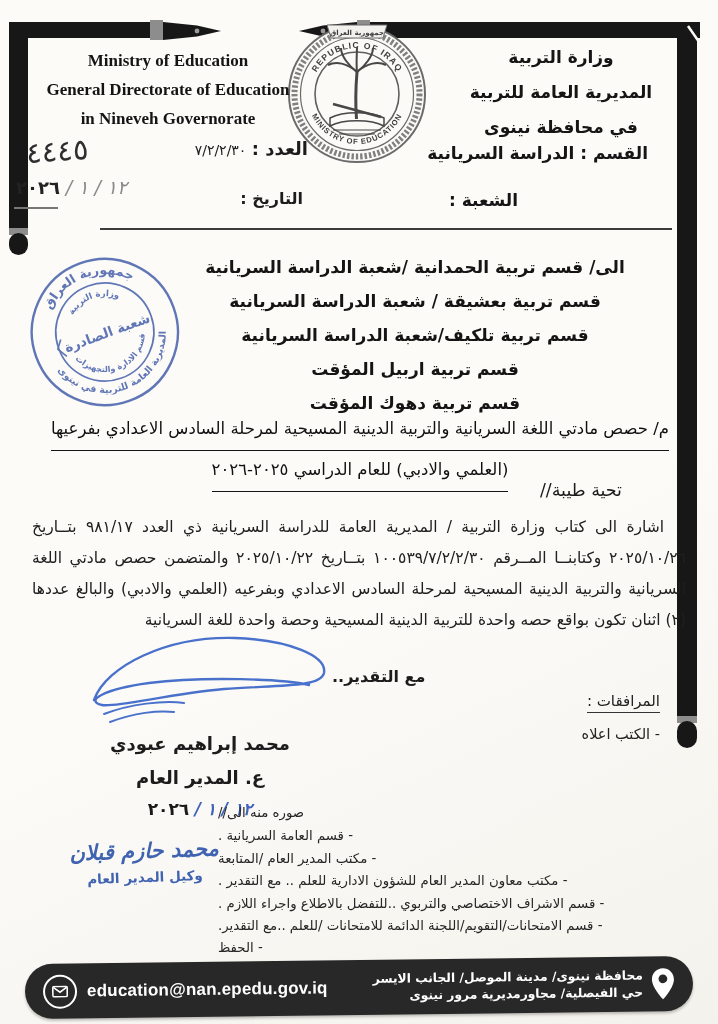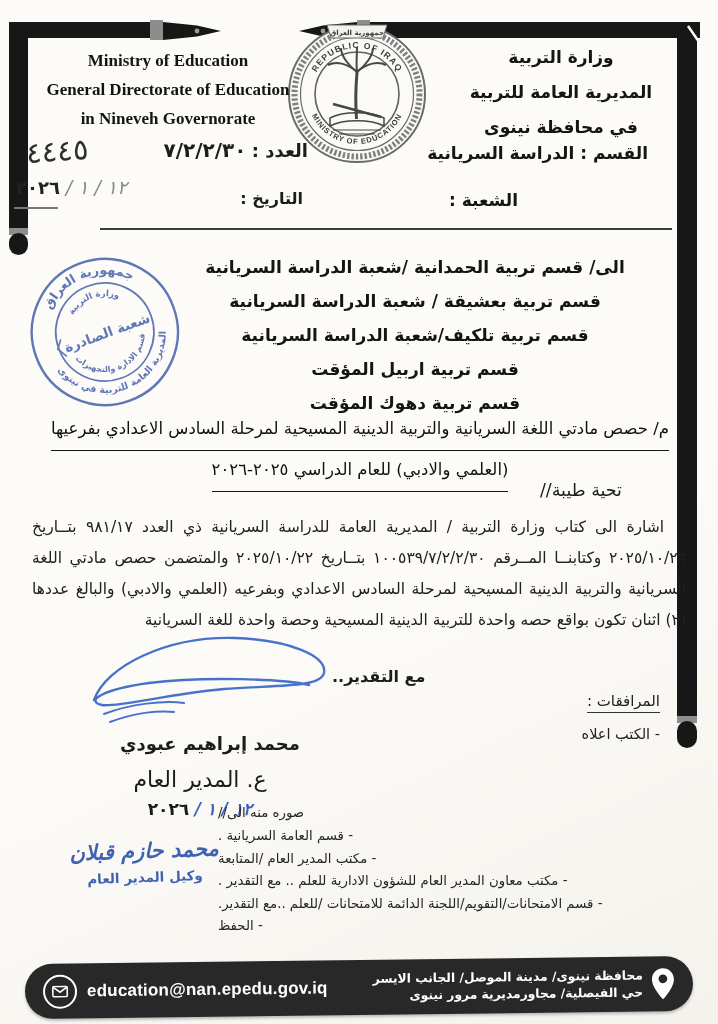--- a/index.html
+++ b/index.html
@@ -12,41 +12,41 @@
   .rtl{direction:rtl;unicode-bidi:embed;}
   
   .en-letterhead{left:34px;top:46px;width:268px;text-align:center;
     font-family:"Liberation Serif",serif;font-weight:bold;font-size:17px;line-height:29px;color:#141414;}
   .ar-letterhead{left:468px;top:40px;width:186px;text-align:center;
     font-weight:bold;font-size:17px;line-height:35px;color:#151515;}
   .dept-line{right:70px;top:143px;font-weight:bold;font-size:17px;color:#151515;}
   .section-line{right:200px;top:190px;font-weight:bold;font-size:17px;color:#151515;}
   .num-row{right:410px;top:138px;font-size:17px;}
   .num-row .lbl{font-weight:bold;font-size:18px;}
-  .num-row .val{font-size:20px;font-weight:bold;letter-spacing:.5px;}
+  .num-row .val{font-size:14px;font-weight:normal;letter-spacing:.5px;}
   .date-row{right:415px;top:189px;font-weight:bold;font-size:16px;}
   .hand-number{left:26px;top:134px;font-size:29px;color:#2e2e2e;transform:rotate(-4deg);letter-spacing:3px;font-weight:normal;}
   .hand-date{left:16px;top:176px;font-size:18px;direction:rtl;}
   .hand-date .hand{color:#8a8a8a;font-style:italic;font-size:19px;}
   .hand-date .print{color:#222;font-weight:bold;}
   .hand-date-underline{left:14px;top:207px;width:44px;height:2px;background:#777;}
   .header-rule{left:100px;top:228px;width:572px;height:2px;background:#3c3c3c;}
   
   .recipients{left:140px;top:250px;width:550px;text-align:center;font-weight:bold;font-size:17px;line-height:34px;color:#141414;}
   
   .subject{left:30px;top:410px;width:660px;text-align:center;font-weight:normal;font-size:16.5px;line-height:38px;color:#101010;}
   .subject .u{display:inline-block;border-bottom:1.7px solid #151515;padding-bottom:2px;}
   .greeting{right:96px;top:480px;font-weight:normal;font-size:17.5px;}
   
   .body-par{left:32px;top:512px;width:654px;font-size:15.5px;line-height:31px;
     text-align:justify;text-align-last:right;color:#202020;text-indent:22px;}
   .closing{left:332px;top:657px;font-weight:bold;font-size:16px;margin-top:10px;}
   
-  .signer-name{left:100px;top:733px;width:200px;text-align:right;font-weight:bold;font-size:18px;}
-  .signer-title{left:100px;top:767px;width:200px;text-align:center;font-weight:normal;font-size:22px;}
+  .signer-name{left:100px;top:733px;width:200px;text-align:center;font-weight:bold;font-size:18px;}
+  .signer-title{left:100px;top:767px;width:200px;text-align:center;font-weight:bold;font-size:18px;}
   .signer-date{left:100px;top:799px;width:200px;text-align:center;font-size:17px;}
   .signer-date .hand{color:#3f63b8;font-style:italic;font-weight:bold;}
   .signer-date .print{color:#1a1a1a;font-weight:bold;}
   
   .attach-label{right:58px;top:692px;font-size:15px;border-bottom:1.4px solid #333;padding-bottom:2px;color:#222;}
   .attach-item{right:58px;top:726px;font-size:14.5px;color:#222;}
   
   .deputy{left:52px;top:836px;width:185px;text-align:center;color:#3f63b0;transform:rotate(-2deg);}
   .deputy .n{font-size:21px;font-weight:bold;font-style:italic;letter-spacing:1px;line-height:30px;}
   .deputy .t{font-size:13.5px;font-weight:bold;line-height:22px;}
@@ -214,20 +214,21 @@
   <div class="abs deputy rtl">
     <div class="n">محمد حازم قبلان</div>
     <div class="t">وكيل المدير العام</div>
   </div>
 
   <div class="abs copies rtl">
     <div class="hd">صوره منه الى//</div>
     <div>- قسم العامة السريانية .</div>
     <div>- مكتب المدير العام /المتابعة</div>
     <div>- مكتب معاون المدير العام للشؤون الادارية للعلم .. مع التقدير .</div>
+    <div>- قسم الاشراف الاختصاصي والتربوي ..للتفضل بالاطلاع واجراء اللازم .</div>
     <div>- قسم الامتحانات/التقويم/اللجنة الدائمة للامتحانات /للعلم ..مع التقدير.</div>
     <div>- الحفظ</div>
   </div>
 
   <div class="abs footer-bar">
     <div class="footer-left">
       <div class="env-badge">
         <svg width="16" height="12" viewBox="0 0 16 12">
           <rect x="0.8" y="0.8" width="14.4" height="10.4" rx="1.4" fill="none" stroke="#fff" stroke-width="1.6"></rect>
           <path d="M1.2,1.6 L8,6.6 L14.8,1.6" fill="none" stroke="#fff" stroke-width="1.6"></path>

